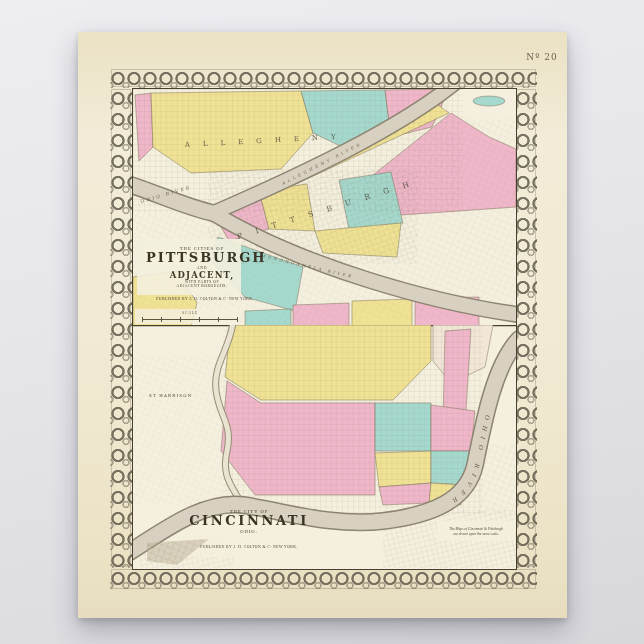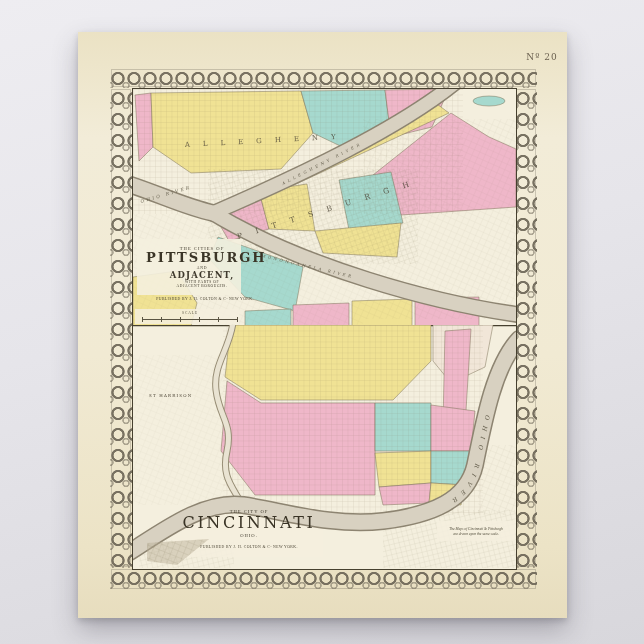--- a/index.html
+++ b/index.html
@@ -29,21 +29,21 @@
   .slab{fill:#453e2f;}
   .citylab{fill:#4a4233;opacity:.82;}
   .rivlab{fill:#56503e;font-style:italic;opacity:.85;}
   
   .tblock{position:absolute;text-align:center;color:#3f392c;line-height:1.15;}
   .t-sm{font-size:4.6px;letter-spacing:1px;}
   .t-and{font-size:3.8px;letter-spacing:.8px;}
   .t-main-p{font-family:"DejaVu Serif",serif;font-weight:bold;font-size:13px;letter-spacing:2px;color:#3a3426;}
   .t-sub-p{font-family:"DejaVu Serif",serif;font-weight:bold;font-size:8.5px;letter-spacing:1.2px;}
   .t-note{font-size:3.6px;letter-spacing:.6px;}
-  .t-main-c{font-family:"DejaVu Serif",serif;font-weight:normal;font-size:16px;letter-spacing:2.6px;color:#3a3426;}
+  .t-main-c{font-family:"DejaVu Serif",serif;font-weight:bold;font-size:13px;letter-spacing:2.6px;color:#3a3426;}
   .pubs{position:absolute;text-align:center;font-size:3.8px;letter-spacing:.4px;color:#4c4636;}
   .note{position:absolute;text-align:center;font-size:3.6px;font-style:italic;color:#55503f;line-height:1.3;}
   .scalebar{position:absolute;left:64px;top:283px;width:96px;height:8px;}
   .scalebar .lbl{position:absolute;left:0;right:0;top:-4px;text-align:center;font-size:3.5px;letter-spacing:1px;color:#55503f;}
   .scalebar .bar{position:absolute;left:0;right:0;top:4px;border-top:1px solid #5a5442;}
   .scalebar .ticks{position:absolute;left:0;right:0;top:2px;height:5px;
                    background:repeating-linear-gradient(90deg,#5a5442 0 1px,transparent 1px 19px);}
 </style>
 </head>
 <body>

